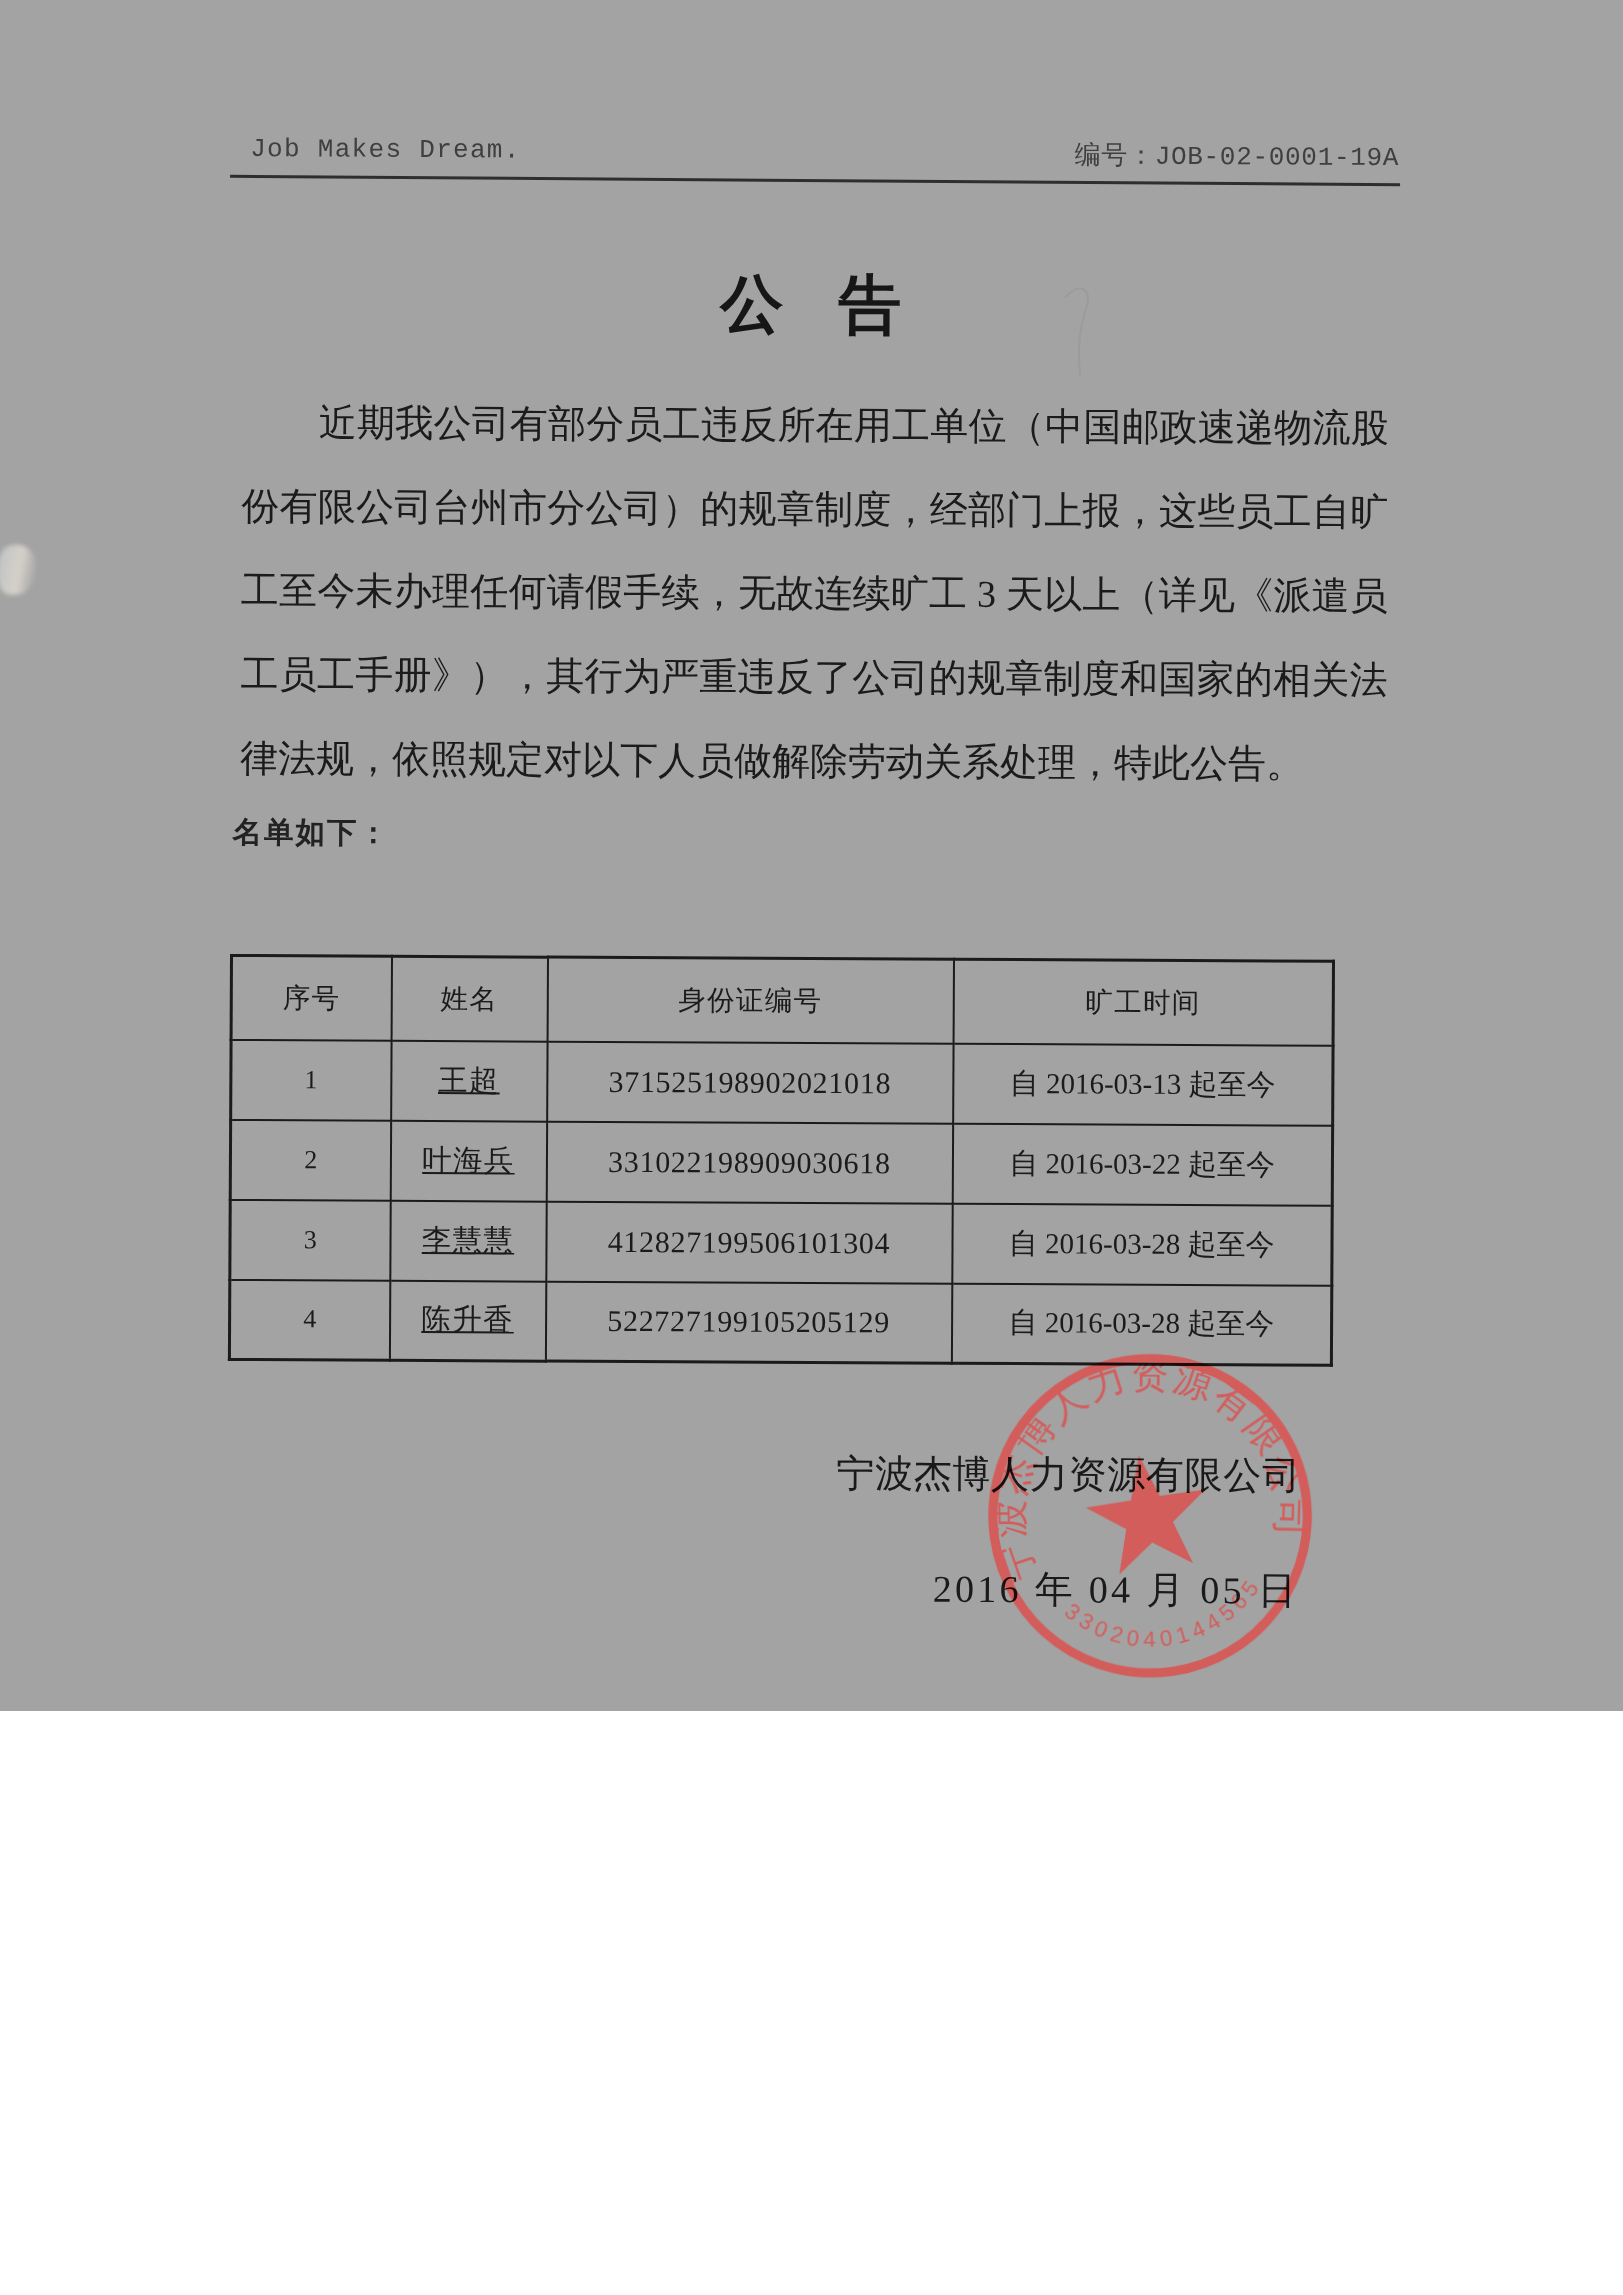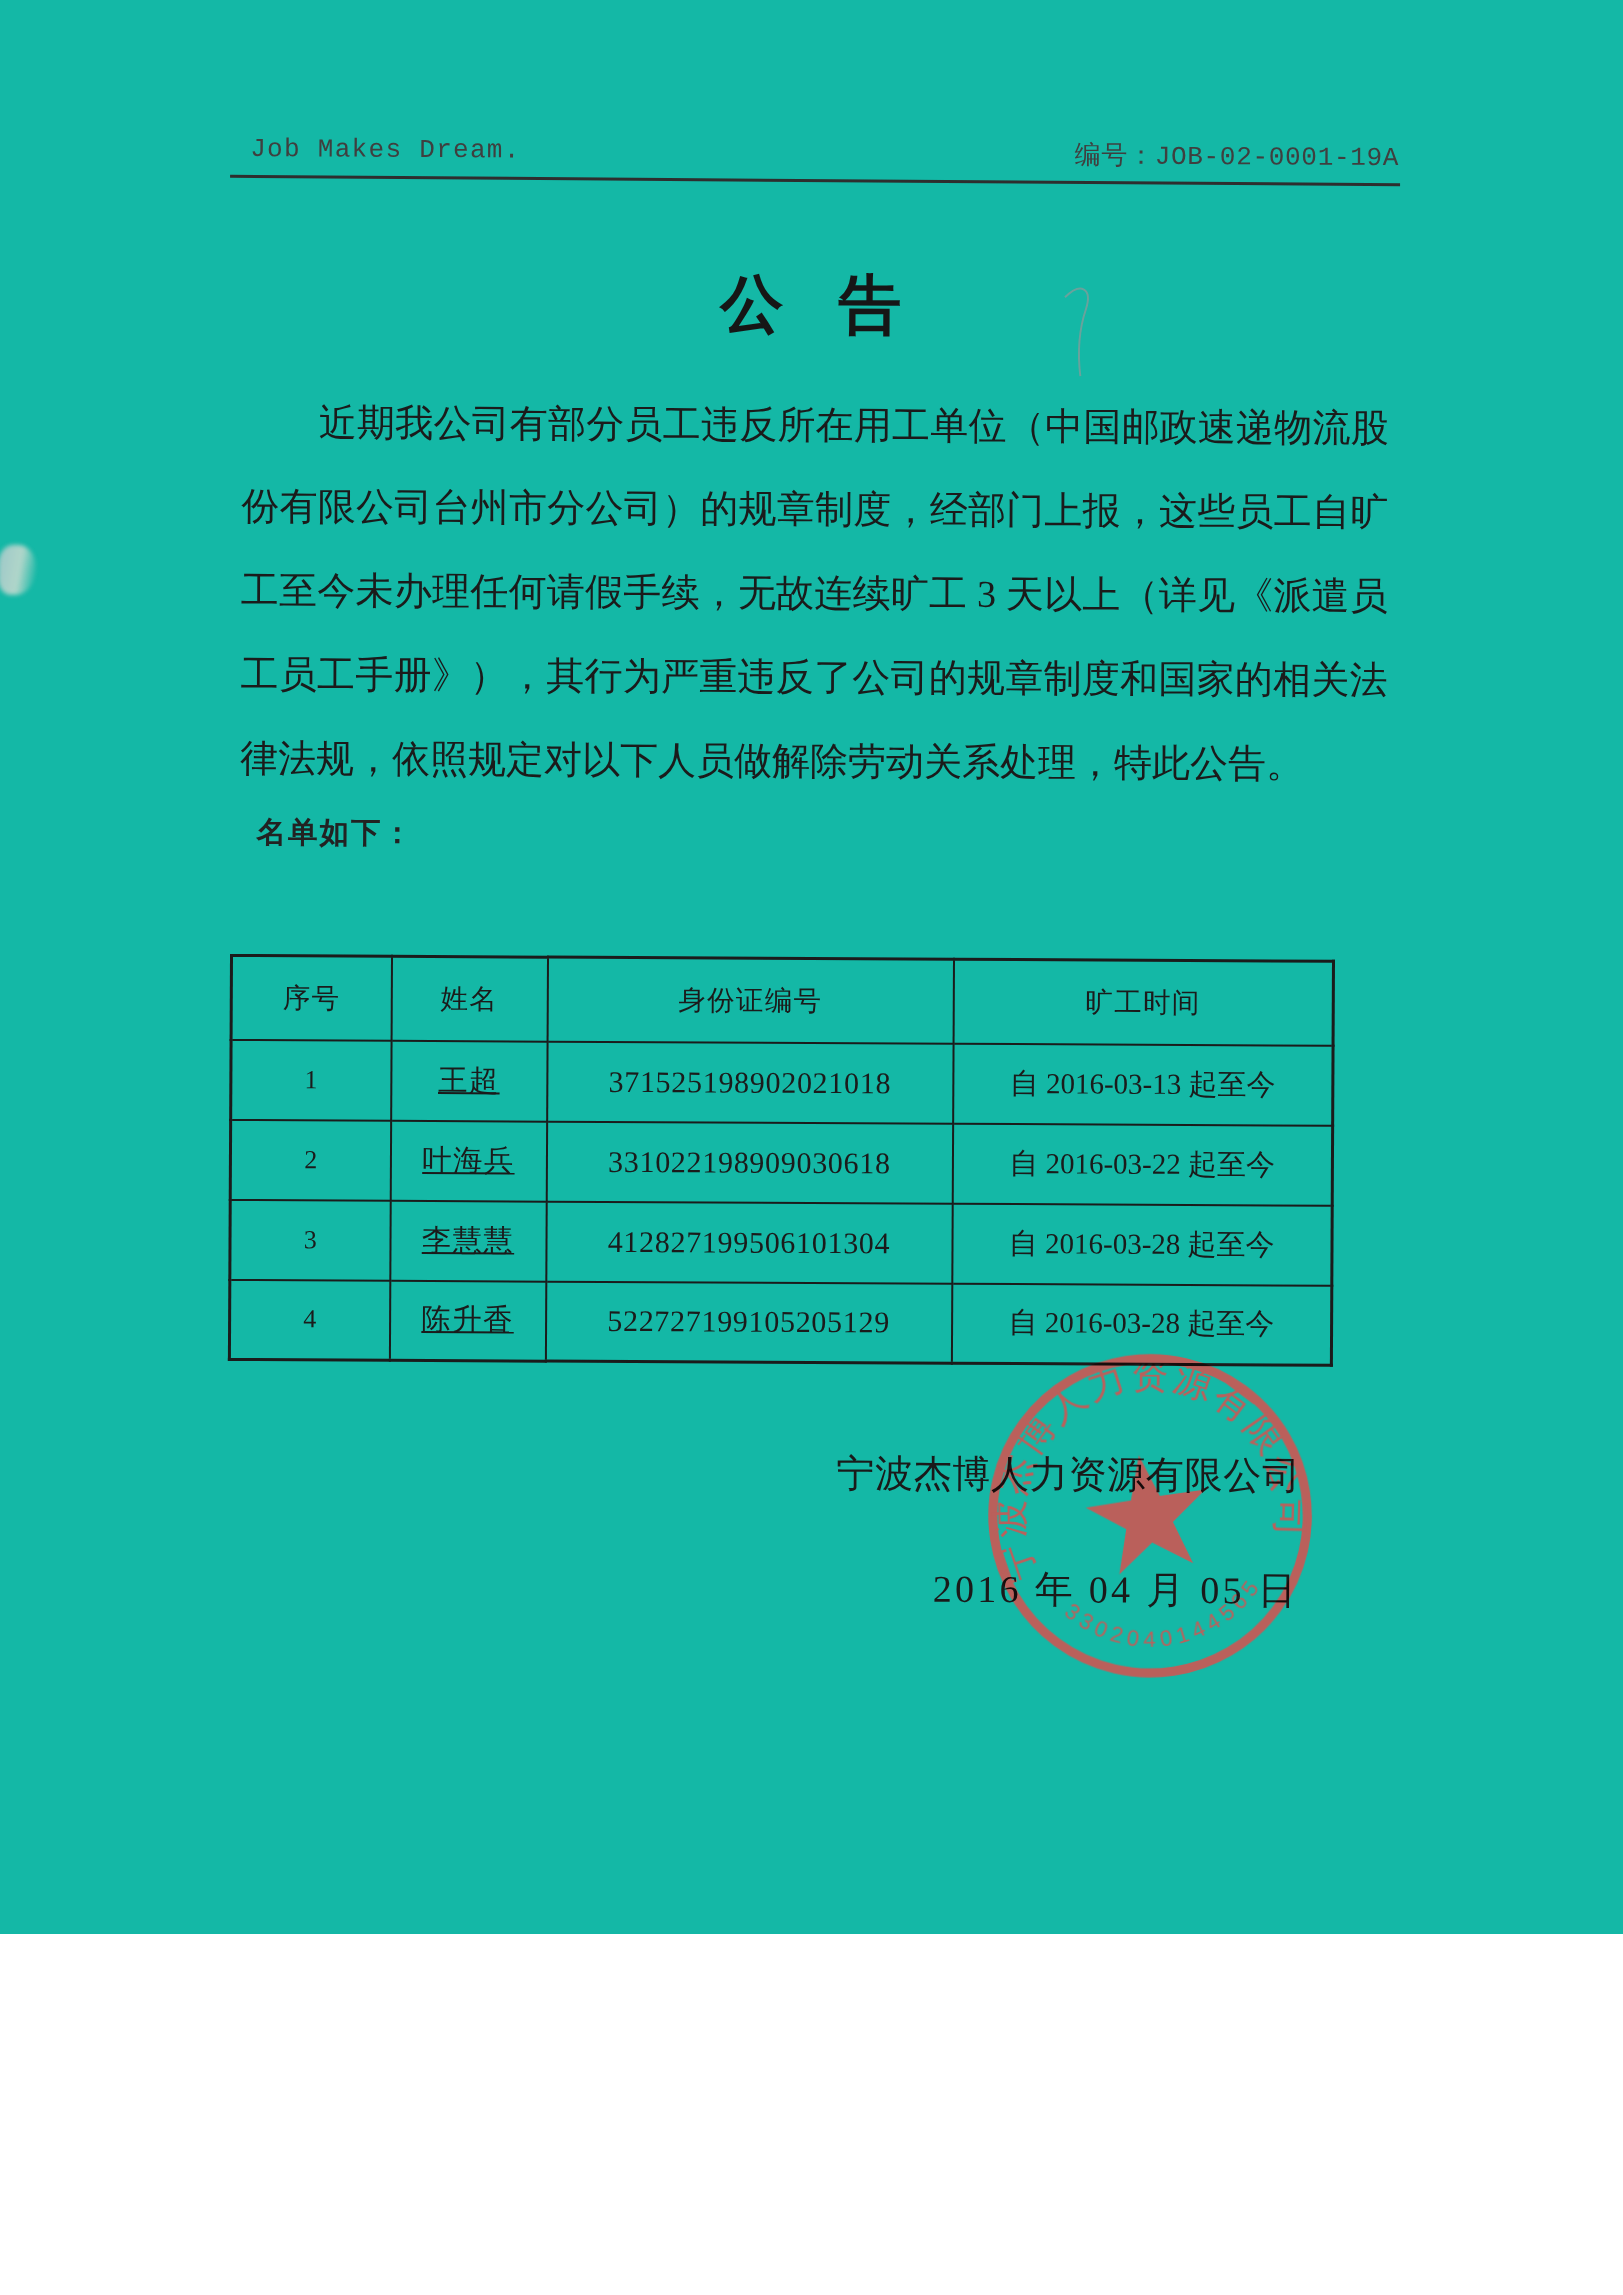--- a/index.html
+++ b/index.html
@@ -1,17 +1,17 @@
 <!DOCTYPE html>
 <html style="font-size:10.5px"><head>
 <meta charset="utf-8">
 <style>
   html,body { margin:0; padding:0; background:#ffffff; }
   .page {
-    position:relative; width:1623px; height:1934px; background:#14b8a6;
+    position:relative; width:1623px; height:1711px; background:#a3a3a3;
     overflow:hidden; color:#1e1e1e;
     font-family:"Liberation Serif","DejaVu Serif",serif;
   }
   .tilt { position:absolute; left:0; top:0; width:100%; height:100%;
           transform:rotate(0.3deg); transform-origin:812px 196px; }
 
   
   .hdr-slogan {
     position:absolute; left:250px; top:137px;
     font-family:"Liberation Mono","DejaVu Sans Mono",monospace;
@@ -35,21 +35,21 @@
   }
 
   
   .body-block { position:absolute; left:243px; top:383px; width:1147px;
                 font-size:38px; line-height:84px; color:#1b1b1b; }
   .bline { text-align:justify; text-align-last:justify; }
   .bline.first { text-indent:77px; }
   .bline.last  { text-align-last:left; }
 
   .list-label {
-    position:absolute; left:260px; top:816px;
+    position:absolute; left:236px; top:816px;
     font-size:29.5px; font-weight:700; letter-spacing:2px; color:#222;
   }
 
   
   .tbl-wrap { position:absolute; left:234px; top:957px; }
   table.personnel {
     border-collapse:collapse; table-layout:fixed; width:1101px;
     border:3.3px solid #1b1b1b;
   }
   table.personnel th, table.personnel td {

